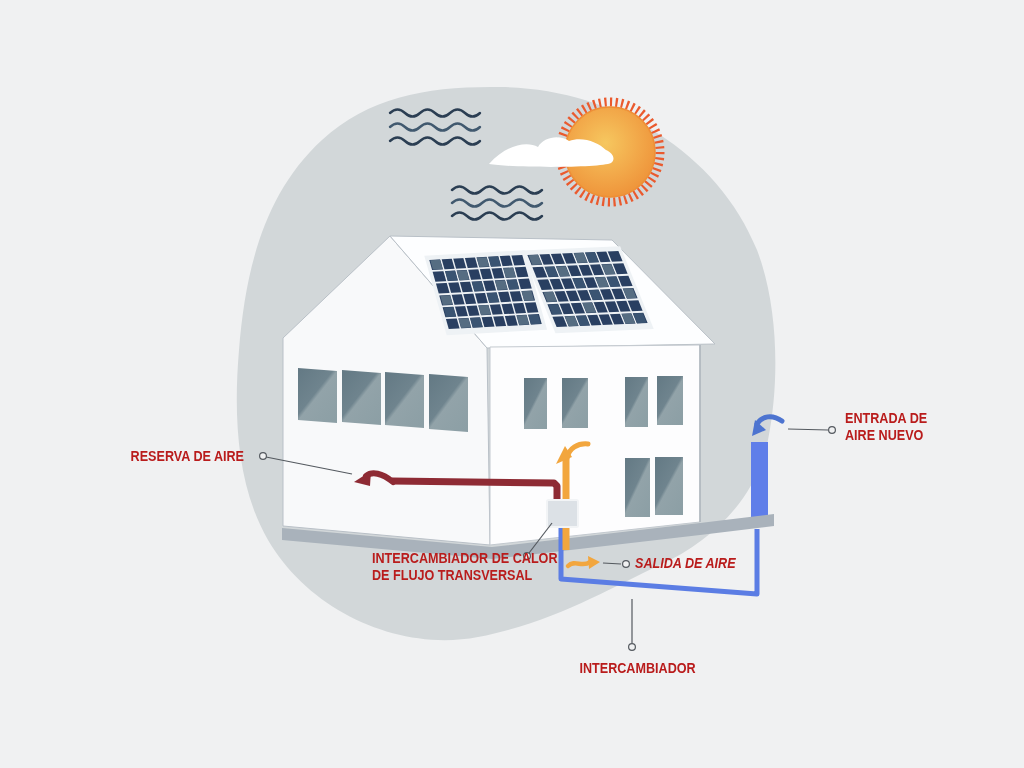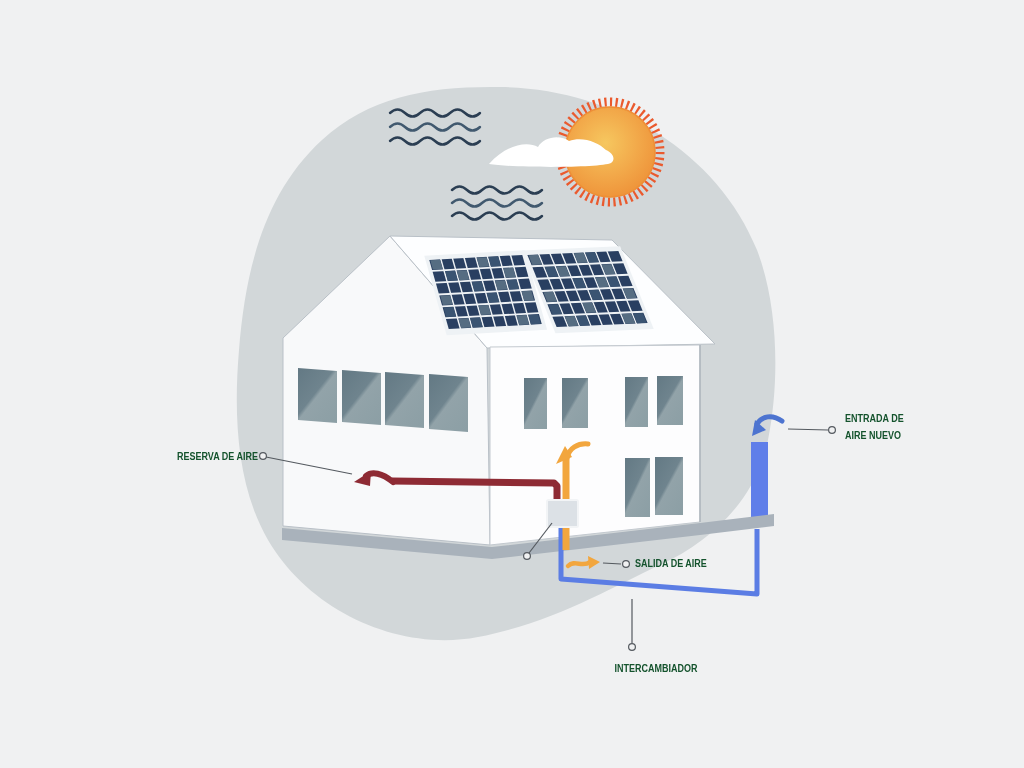--- a/index.html
+++ b/index.html
@@ -4,23 +4,23 @@
 <style>
   html,body{margin:0;padding:0;}
   #stage{
     position:relative;width:1024px;height:768px;overflow:hidden;
     background:#f0f1f2;
     font-family:"Liberation Sans", sans-serif;
   }
   #scene{position:absolute;left:0;top:0;}
   .lbl{
     position:absolute;
-    color:#14532d;
+    color:#b91c1c;
     font-weight:bold;
-    font-size:10px;
+    font-size:14px;
     line-height:17px;
     letter-spacing:0px;
     white-space:nowrap;
   }
   .lbl .tx{display:inline-block;transform:scaleX(0.9);transform-origin:left center;}
   .lbl.right .tx{transform-origin:right center;}
   .lbl.center .tx{transform-origin:center center;}
 </style>
 </head>
 <body>
@@ -201,26 +201,30 @@
       <circle cx="527" cy="556" r="3.4"></circle>
       <line x1="603" y1="563" x2="621" y2="564"></line>
       <circle cx="626" cy="564" r="3.4"></circle>
       <line x1="632" y1="599" x2="632" y2="643"></line>
       <circle cx="632" cy="647" r="3.4"></circle>
       <line x1="788" y1="429" x2="828" y2="430"></line>
       <circle cx="832" cy="430" r="3.4"></circle>
     </g>
   </svg>
 
-  <div class="lbl right" style="left:118px;top:448px;width:140px;text-align:right;">
+  <div class="lbl right" style="left:118px;top:448px;width:140px;">
     <span class="tx">RESERVA DE AIRE</span>
   </div>
 
-
-  <div class="lbl" style="left:635px;top:555px;">
+  <div class="lbl" style="left:372px;top:550px;">
+    <span class="tx">INTERCAMBIADOR DE CALOR</span><br>
+    <span class="tx">DE FLUJO TRANSVERSAL</span>
+  </div>
+
+  <div class="lbl" style="left:635px;top:555px;font-style:italic;">
     <span class="tx">SALIDA DE AIRE</span>
   </div>
 
   <div class="lbl center" style="left:562px;top:660px;width:140px;text-align:right;">
     <span class="tx">INTERCAMBIADOR</span>
   </div>
 
   <div class="lbl" style="left:845px;top:410px;">
     <span class="tx">ENTRADA DE</span><br>
     <span class="tx">AIRE NUEVO</span>

